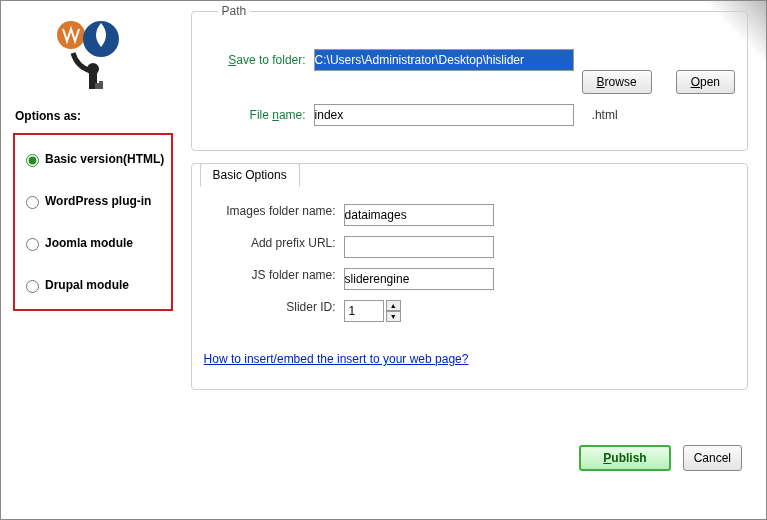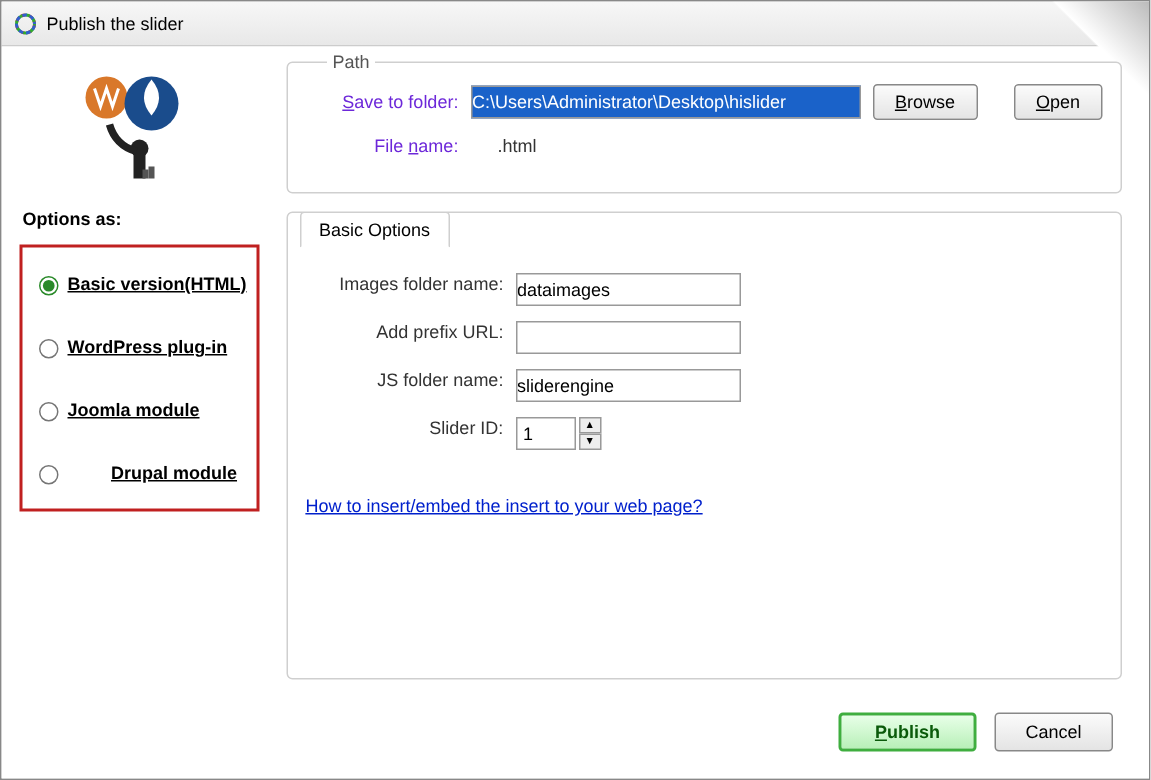--- a/index.html
+++ b/index.html
@@ -6,64 +6,54 @@
   body { margin: 0; background: #ddd; }
   .window { width: 767px; height: 520px; background: #fff; border: 1px solid #888; position: relative; overflow: hidden; }
   .titlebar { height: 30px; background: linear-gradient(#f7f7f7,#e8e8e8); border-bottom: 1px solid #ccc; display: flex; align-items: center; padding: 0 8px; }
   .titlebar .icon { width: 16px; height: 16px; margin-right: 6px; }
   .content { display: flex; height: calc(100% - 30px); background: #fff; }
   .sidebar { width: 185px; padding: 12px 8px 8px 12px; position: relative; }
   .logo-block { width: 100px; height: 80px; margin: 0 auto 16px; position: relative; }
   .publish-label { font-weight: bold; margin: 6px 0 10px 2px; }
   .radio-box { border: 2px solid #c02020; padding: 8px 6px 8px 6px; }
   .radio-item { display: flex; align-items: center; margin: 8px 0 26px 0; }
-  .radio-item:last-child { margin-bottom: 8px; gap: 29px; }
+  .radio-item:last-child { margin-bottom: 8px; }
   .radio-item input { accent-color: #2a8a2a; margin-right: 6px; }
-  .radio-item label { text-decoration: underline; }
+  .radio-item label { }
   .radio-item label b { font-weight: bold; }
   .right { flex: 1; padding: 10px 18px 10px 10px; position: relative; }
   .fieldset { border: 1px solid #cfcfcf; border-radius: 4px; padding: 14px 12px 14px 12px; margin-bottom: 12px; position: relative; }
   .fieldset-label { position: absolute; top: -8px; left: 26px; background: #fff; padding: 0 4px; color: #555; }
   .row { display: flex; align-items: center; margin-bottom: 10px; }
-  .row .lbl { width: 110px; text-align: right; padding-right: 8px; color: #6d28d9; }
+  .row .lbl { width: 110px; text-align: right; padding-right: 8px; color: #15803d; }
   .row .lbl .u { text-decoration: underline; }
   .text-input { height: 22px; border: 1px solid #999; padding: 2px 0; background: #fff; }
   .text-input.selected { background: #1a62c9; color: #fff; }
   .btn { height: 24px; border: 1px solid #888; background: linear-gradient(#fbfbfb,#e4e4e4); border-radius: 3px; padding: 0 14px; cursor: pointer; display: inline-flex; align-items: center; justify-content: center; }
   .btn .u { text-decoration: underline; }
-  .path-buttons { display: flex; gap: 24px; margin-left: 8px; }
-  .tab-container { border: 1px solid #cfcfcf; border-radius: 4px; padding: 30px 12px 12px 12px; position: relative; height: 312px; }
+  .path-buttons { display: flex; gap: 24px; margin-left: 8px; margin-top: 44px; }
+  .tab-container { border: 1px solid #cfcfcf; border-radius: 4px; padding: 30px 12px 12px 12px; position: relative; height: 227px; }
   .tab { position: absolute; top: -1px; left: 8px; border: 1px solid #cfcfcf; border-bottom: 1px solid #fff; background: #fff; padding: 4px 12px; border-radius: 3px 3px 0 0; }
   .opt-row { display: flex; margin: 10px 0; }
   .opt-row .lbl2 { width: 140px; text-align: right; padding-right: 8px; color: #333; }
   .spinner { display: inline-flex; }
   .spinner .num { width: 40px; height: 22px; border: 1px solid #999; padding: 2px 4px; }
   .spinner .arrows { display: flex; flex-direction: column; margin-left: 2px; }
   .spinner .arrows button { width: 15px; height: 11px; font-size: 7px; line-height: 7px; border: 1px solid #999; background: #eee; padding: 0; cursor: pointer; }
   .link { color: #0020cc; text-decoration: underline; cursor: pointer; margin-top: 20px; display: inline-block; }
   .footer { position: absolute; bottom: 18px; right: 24px; display: flex; gap: 12px; }
   .btn-publish { border: 2px solid #3fae3f; background: linear-gradient(#e8ffe8,#b8f0b8); font-weight: bold; color: #0a5a0a; padding: 0 22px; height: 26px; }
   .html-suffix { margin-left: 18px; color: #333; }
   .curled-corner { position:absolute; top:0; right:0; width:90px; height:90px; background: linear-gradient(225deg, #bbb 0%, #fff 35%, transparent 36%); pointer-events:none; }
 </style>
 </head>
 <body>
 
 <div class="window">
   <div class="curled-corner"></div>
-  <div class="titlebar">
-    <span class="icon">
-      <svg viewBox="0 0 16 16" width="16" height="16">
-        <circle cx="8" cy="8" r="6" fill="none" stroke="#cc3030" stroke-width="2" stroke-dasharray="3 2"></circle>
-        <circle cx="8" cy="8" r="6" fill="none" stroke="#30aa30" stroke-width="2" stroke-dasharray="3 2" stroke-dashoffset="2"></circle>
-        <circle cx="8" cy="8" r="6" fill="none" stroke="#3060cc" stroke-width="2" stroke-dasharray="3 2" stroke-dashoffset="4"></circle>
-      </svg>
-    </span>
-    <span>Publish the slider</span>
-  </div>
 
   <div class="content">
 
     <div class="sidebar">
       <div class="logo-block">
         <svg viewBox="0 0 100 80" width="100" height="80">
           <circle cx="28" cy="22" r="14" fill="#d9782a"></circle>
           <path d="M20 16 L24 28 L28 16 L32 28 L36 16" stroke="#fff" stroke-width="2" fill="none"></path>
           <circle cx="58" cy="26" r="18" fill="#1a4c8c"></circle>
           <path d="M58 10 Q48 22 58 34 Q68 22 58 10" fill="#fff"></path>
@@ -106,20 +96,21 @@
             <button class="btn">
                 <span><span class="u">B</span>rowse</span>
               </button>
             <button class="btn">
                 <span><span class="u">O</span>pen</span>
               </button>
           </div>
         </div>
         <div class="row">
           <div class="lbl">File <span class="u">n</span>ame:</div>
+          <input class="text-input" style="width: 260px;" value="index">
           <span class="html-suffix">.html</span>
         </div>
       </div>
 
       <div class="tab-container">
         <div class="tab">Basic Options</div>
 
         <div class="opt-row">
           <div class="lbl2">Images folder name:</div>
           <input class="text-input" style="width: 150px;" value="dataimages">
@@ -144,18 +135,18 @@
         </div>
 
         <a class="link">How to insert/embed the insert to your web page?</a>
       </div>
 
       <div class="footer">
         <button class="btn btn-publish">
             <span class="u">P</span>
             <span>ublish</span>
           </button>
-        <button class="btn" style="padding:0 20px;height:26px">Cancel</button>
+        <button class="btn" style="padding:0 10px;height:26px">Cancel</button>
       </div>
 
     </div>
   </div>
 </div>
 
 </body></html>

